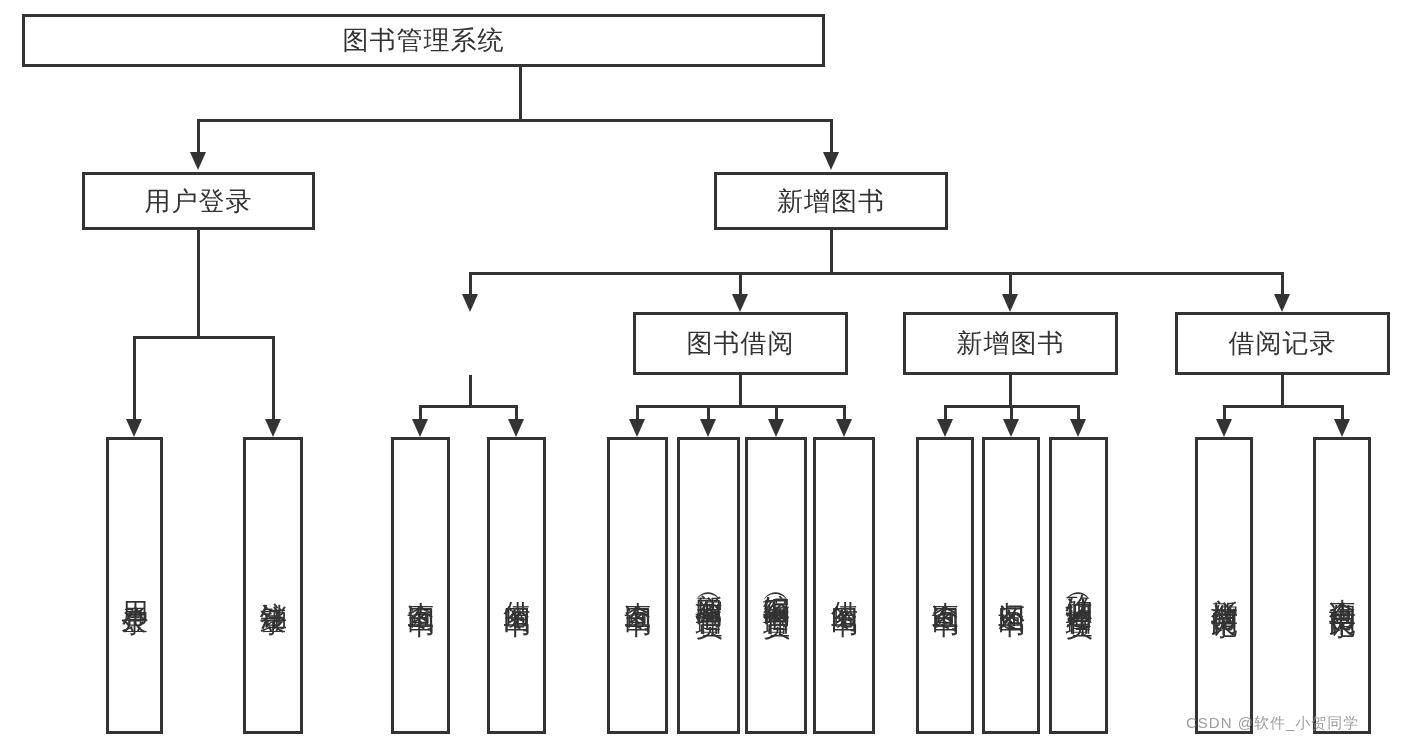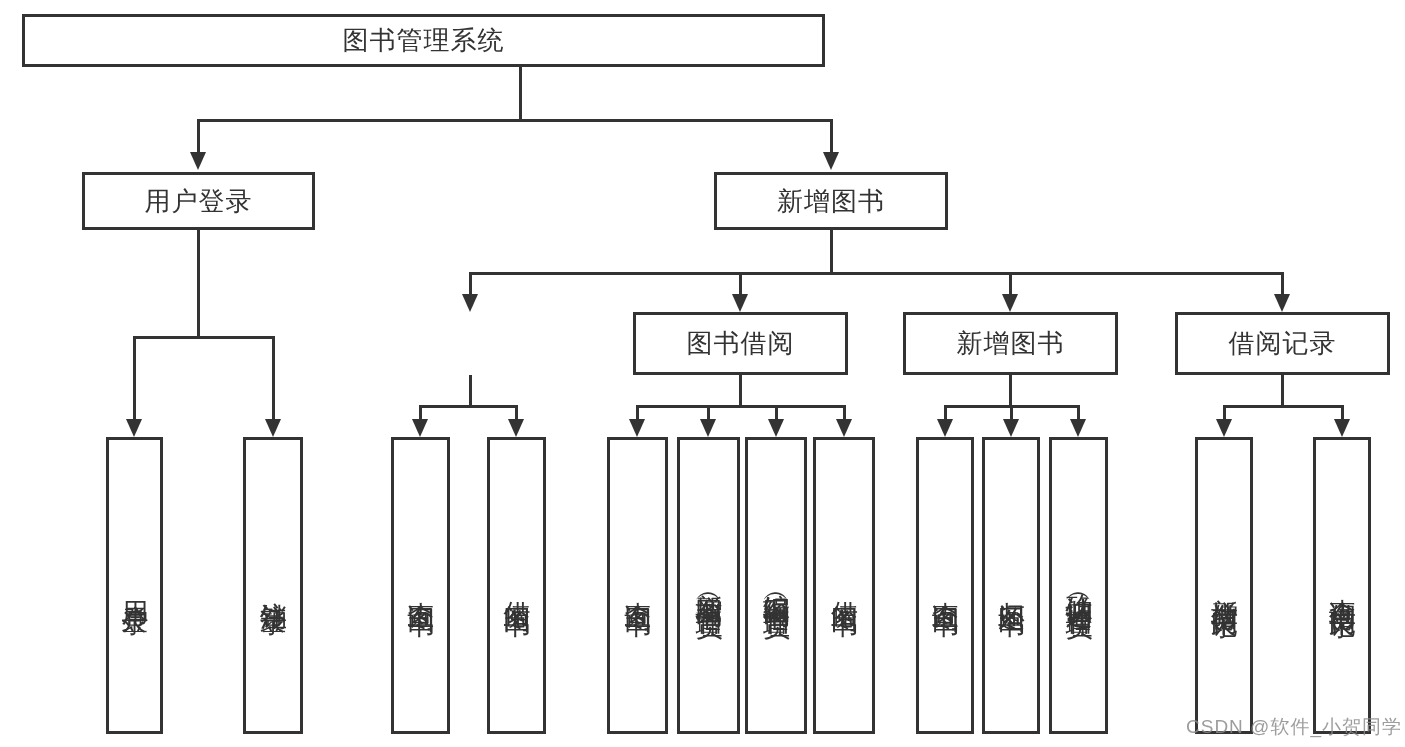--- a/index.html
+++ b/index.html
@@ -43,21 +43,21 @@
   .hline{height:3px;}
   .ahead{
     position:absolute;width:0;height:0;
     border-left:8px solid transparent;
     border-right:8px solid transparent;
     border-top:18px solid #333333;
   }
   .watermark{
     position:absolute;
     left:1186px;top:714px;
-    font-size:19px;
+    font-size:15px;
     color:rgba(140,140,140,0.85);
     letter-spacing:1px;
     white-space:nowrap;
     z-index:20;
   }
 </style>
 </head>
 <body>
 
 <div id="canvas">

